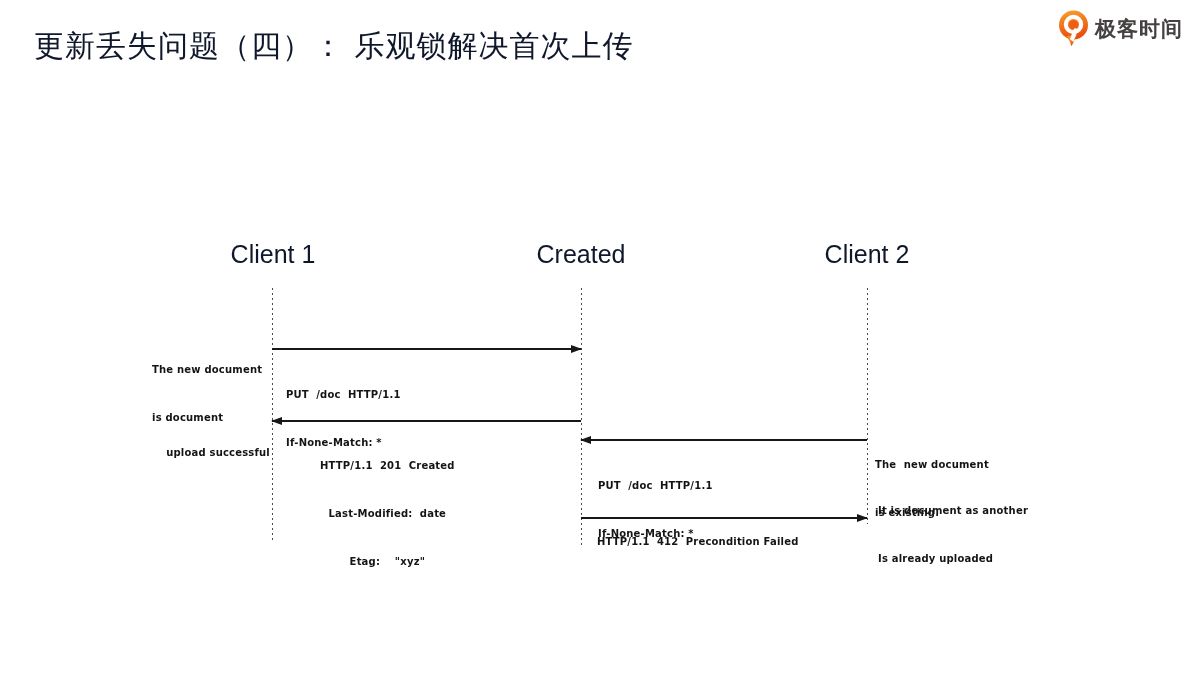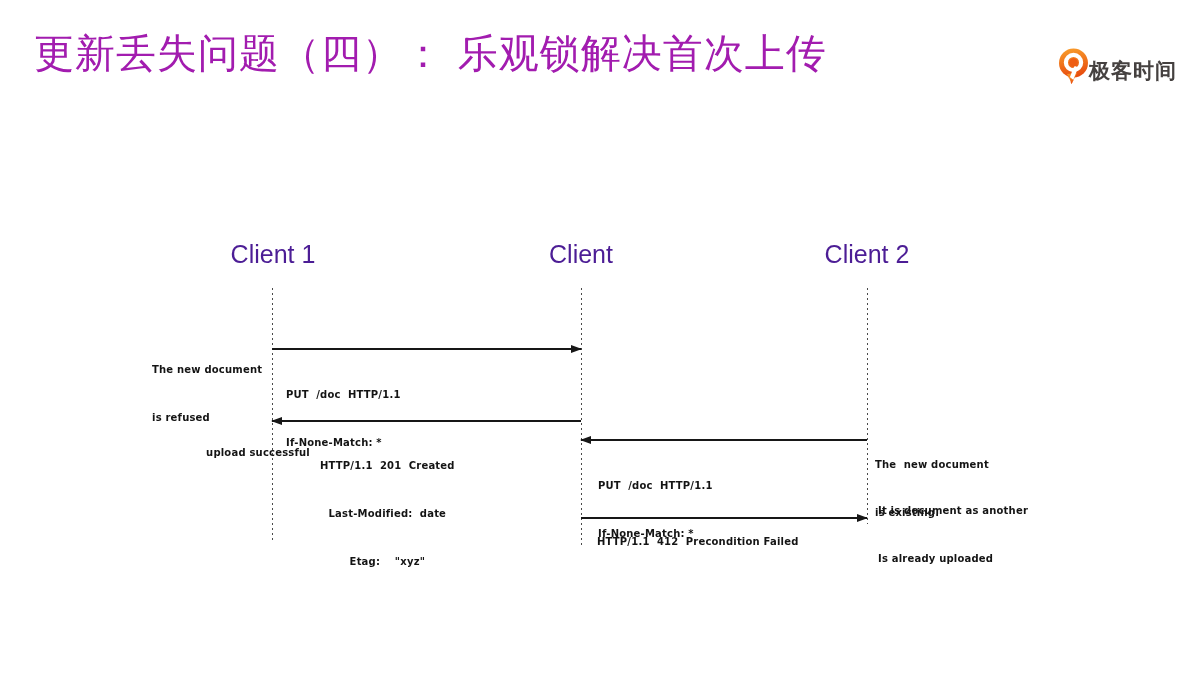--- a/index.html
+++ b/index.html
@@ -8,50 +8,49 @@
     position: relative;
     background: #ffffff;
     font-family: "DejaVu Sans", "Liberation Sans", sans-serif;
     overflow: hidden;
   }
 
   
   .slide-title {
     position: absolute;
     left: 34px; top: 26px;
-    font-size: 40px;
+    font-size: 30px;
     font-weight: 300;
     letter-spacing: 1px;
-    color: #a21caf;
+    color: #0f172a;
     white-space: pre;
   }
   .brand {
     position: absolute;
     left: 1058px; top: 10px;
     display: flex;
-    align-items: flex-end;
-    gap: 0;
-    margin-top: 38px;
+    align-items: center;
+    gap: 6px;
   }
   .brand-name {
     font-size: 21px;
     font-weight: bold;
     color: #454140;
     letter-spacing: 1px;
   }
 
   
   .actor-label {
     position: absolute;
     width: 160px;
     top: 240px;
     text-align: center;
     font-family: "Liberation Sans", sans-serif;
     font-size: 25px;
-    color: #4c1d95;
+    color: #0f172a;
   }
   .lifeline {
     position: absolute;
     width: 1px;
     background: repeating-linear-gradient(to bottom, #4a4a4a 0 2px, transparent 2px 5px);
   }
   .msg-line {
     position: absolute;
     height: 2px;
     background: #171717;
@@ -105,21 +104,21 @@
       <circle cx="15.5" cy="14.5" r="7.6" fill="none" stroke="#ffffff" stroke-width="4.2"></circle>
       <circle cx="15.5" cy="14.5" r="4.2" fill="#ee5d13"></circle>
       <line x1="17.5" y1="20.5" x2="13" y2="32" stroke="#ffffff" stroke-width="4.2" stroke-linecap="round"></line>
       <path d="M10.5 28 L13.5 36 L15.5 32 Z" fill="url(#lg)"></path>
     </svg>
   </span>
   <span class="brand-name">极客时间</span>
 </div>
 
 <div class="actor-label" style="left:193px;">Client 1</div>
-<div class="actor-label" style="left:501px;">Client</div>
+<div class="actor-label" style="left:501px;">Created</div>
 <div class="actor-label" style="left:787px;">Client 2</div>
 
 <div class="lifeline" style="left:272px; top:288px; height:252px;"></div>
 <div class="lifeline" style="left:581px; top:288px; height:258px;"></div>
 <div class="lifeline" style="left:867px; top:288px; height:236px;"></div>
 
 <div class="msg-line head-right" style="left:272px; top:348px; width:309px;"></div>
 <div class="msg-line head-left" style="left:272px; top:420px; width:309px;"></div>
 <div class="msg-line head-left" style="left:581px; top:439px; width:286px;"></div>
 <div class="msg-line head-right" style="left:581px; top:517px; width:286px;"></div>
@@ -139,24 +138,24 @@
   <div>PUT  /doc  HTTP/1.1</div>
   <div>If-None-Match: *</div>
 </div>
 
 <div class="msg-text" style="left:597px; top:502px;">
   <div>HTTP/1.1  412  Precondition Failed</div>
 </div>
 
 <div class="note-text" style="left:152px; top:330px;">
   <div>The new document</div>
-  <div>is refused</div>
+  <div>is document</div>
 </div>
 
-<div class="note-text" style="left:150px; top:413px; width:120px; text-align:center;margin-left:48px;">
+<div class="note-text" style="left:150px; top:413px; width:120px; text-align:right;">
   <div>upload successful</div>
 </div>
 
 <div class="note-text" style="left:875px; top:425px;">
   <div>The  new document</div>
   <div>is existing.</div>
 </div>
 
 <div class="note-text" style="left:878px; top:471px;">
   <div>It is document as another</div>

